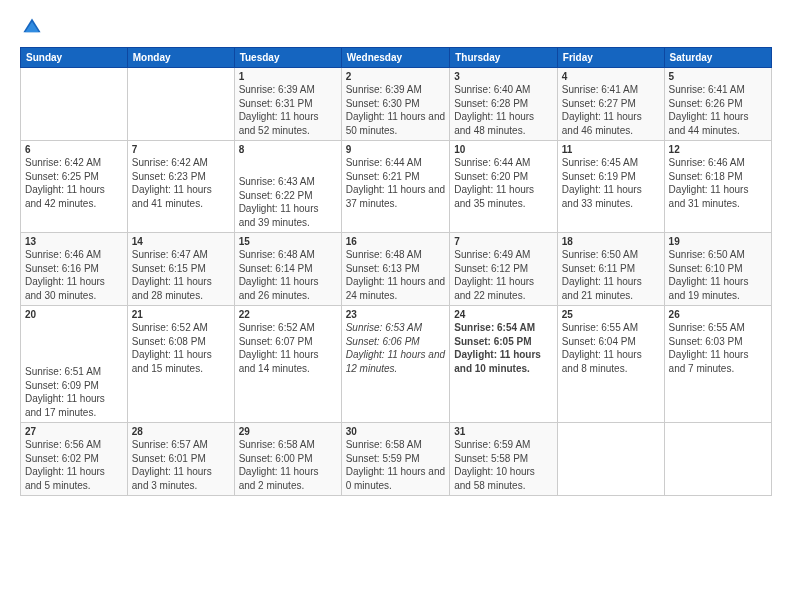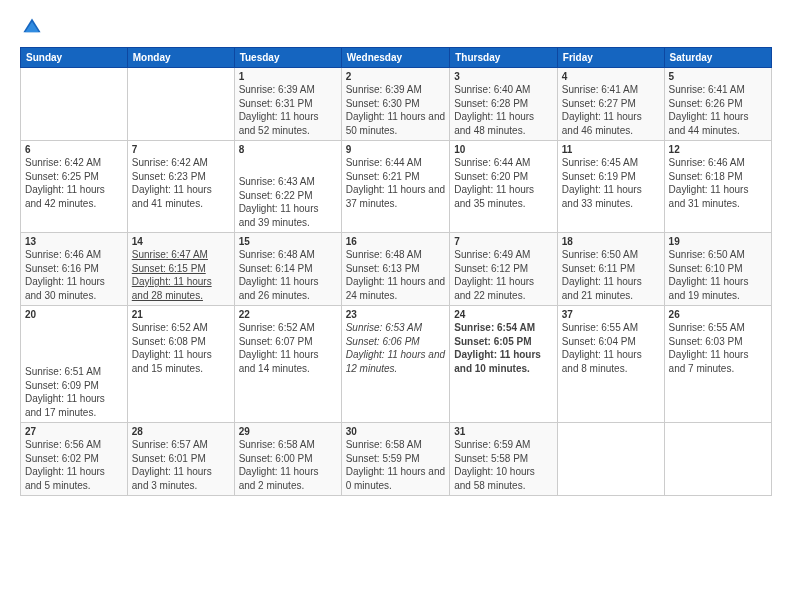--- a/index.html
+++ b/index.html
@@ -207,21 +207,21 @@
         </tr>
         <tr>
           <td>
             <span class="day-number">13</span>
             <div class="day-info" style="white-space: pre-line;">Sunrise: 6:46 AM
 Sunset: 6:16 PM
 Daylight: 11 hours and 30 minutes.</div>
           </td>
           <td>
             <span class="day-number">14</span>
-            <div class="day-info" style="white-space: pre-line; text-decoration: underline;">Sunrise: 6:47 AM
+            <div class="day-info" style="white-space: pre-line;">Sunrise: 6:47 AM
 Sunset: 6:15 PM
 Daylight: 11 hours and 28 minutes.</div>
           </td>
           <td>
             <span class="day-number">15</span>
             <div class="day-info" style="white-space: pre-line;">Sunrise: 6:48 AM
 Sunset: 6:14 PM
 Daylight: 11 hours and 26 minutes.</div>
           </td>
           <td>
@@ -274,21 +274,21 @@
 Sunset: 6:06 PM
 Daylight: 11 hours and 12 minutes.</div>
           </td>
           <td>
             <span class="day-number">24</span>
             <div class="day-info" style="white-space: pre-line; font-weight: bold;">Sunrise: 6:54 AM
 Sunset: 6:05 PM
 Daylight: 11 hours and 10 minutes.</div>
           </td>
           <td>
-            <span class="day-number">37</span>
+            <span class="day-number">25</span>
             <div class="day-info" style="white-space: pre-line;">Sunrise: 6:55 AM
 Sunset: 6:04 PM
 Daylight: 11 hours and 8 minutes.</div>
           </td>
           <td>
             <span class="day-number">26</span>
             <div class="day-info" style="white-space: pre-line;">Sunrise: 6:55 AM
 Sunset: 6:03 PM
 Daylight: 11 hours and 7 minutes.</div>
           </td>

